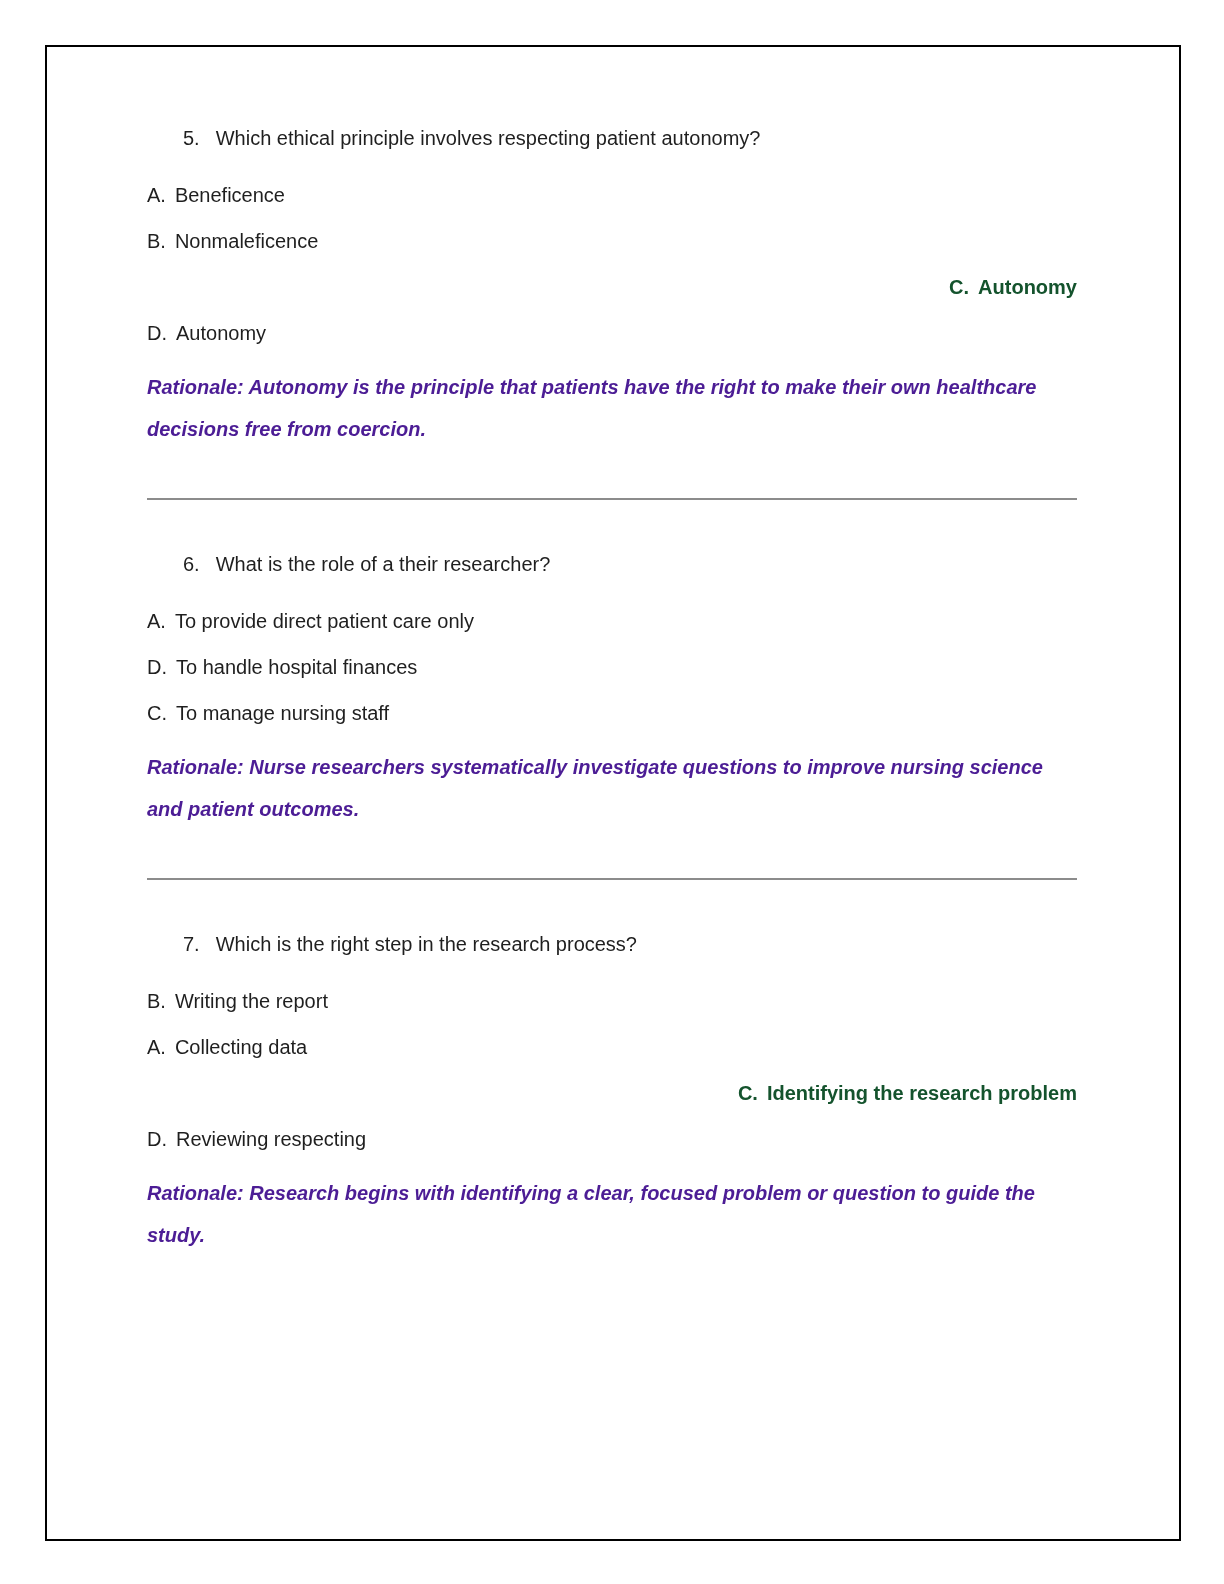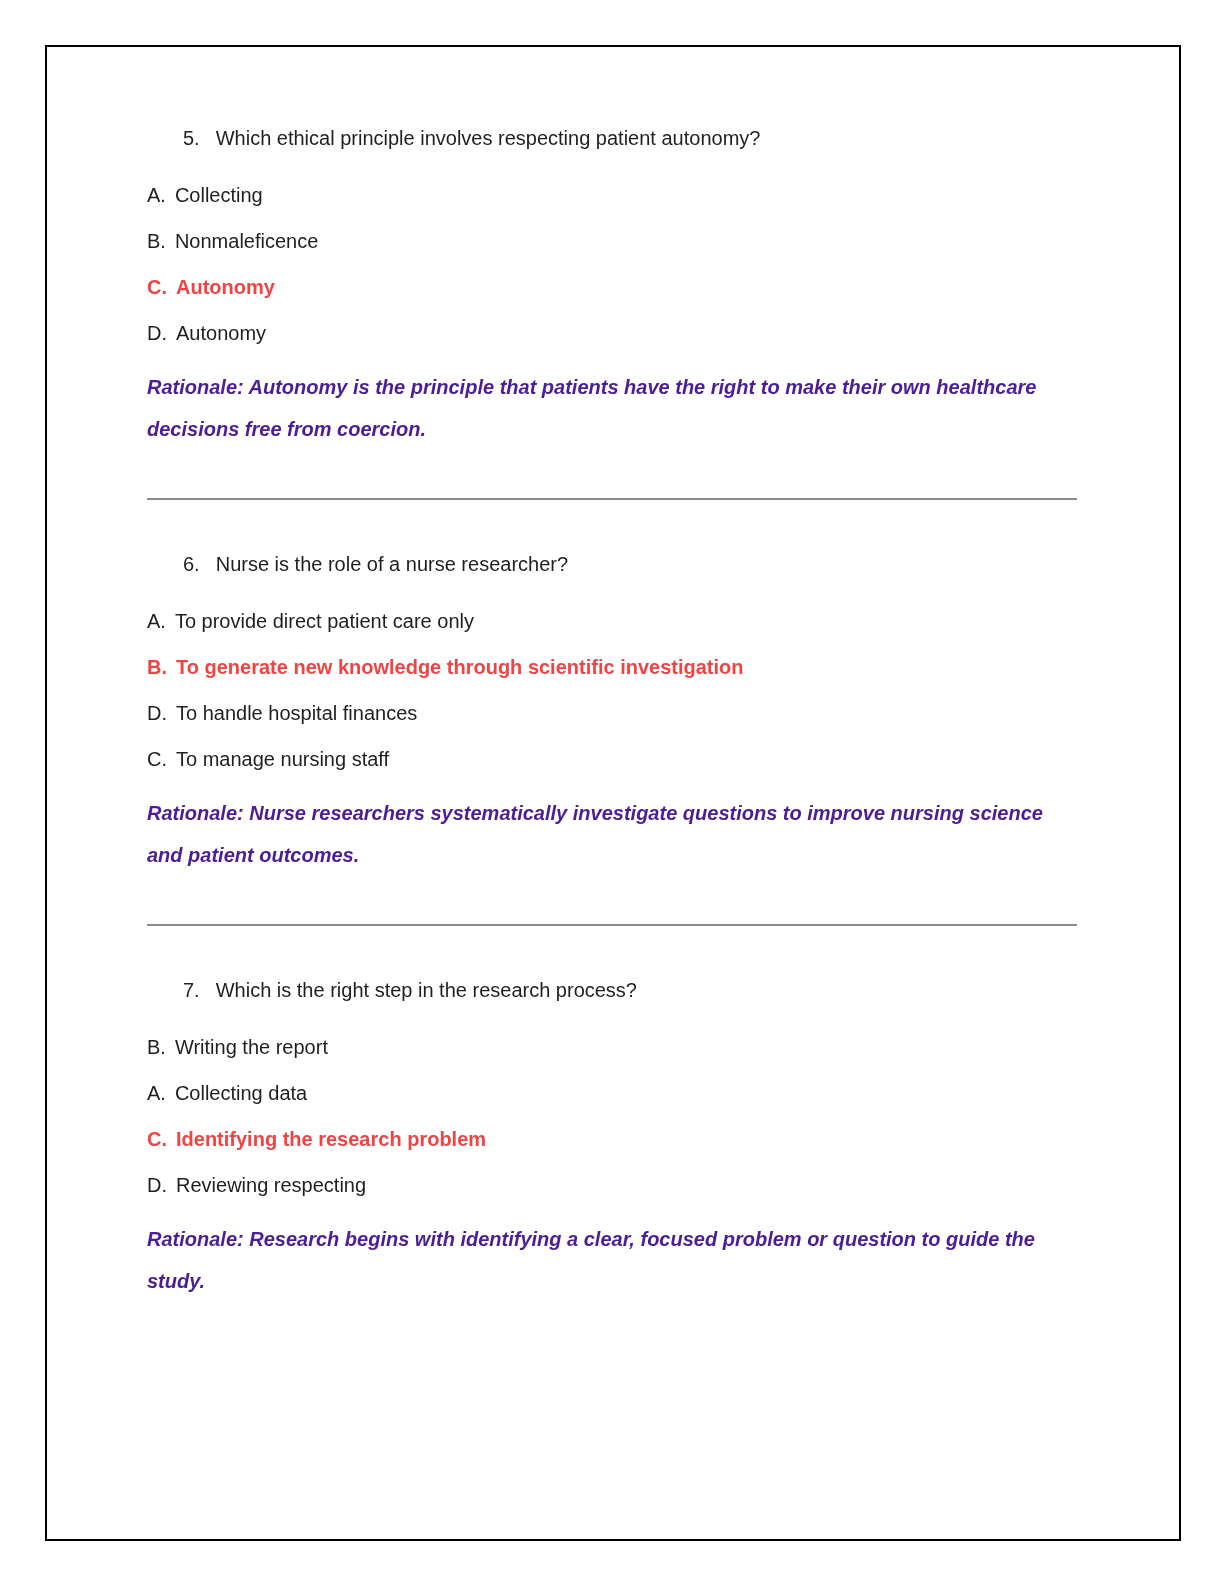--- a/index.html
+++ b/index.html
@@ -36,22 +36,23 @@
   .q-num {
     display: inline-block;
     margin-right: 16px;
   }
   .option {
     line-height: 1.25;
     margin-bottom: 21px;
   }
   .option .opt-label { margin-right: 9px; }
   .option.correct {
-    color: #ef4444;
+    color: #14532d;
     font-weight: bold;
+    text-align: right;
   }
   .rationale {
     margin-top: 9px;
     color: #4c1d95;
     font-weight: bold;
     font-style: italic;
     line-height: 2.08;
   }
   .divider {
     border: none;
@@ -64,45 +65,42 @@
 
 <div class="page">
   <div class="page-border">
     <div class="content">
 
       <section class="question-block">
         <p class="question-line">
           <span class="q-num">5.</span><span>Which ethical principle involves respecting patient autonomy?</span>
         </p>
         <p class="option">
-          <span class="opt-label">A.</span><span>Collecting</span>
+          <span class="opt-label">A.</span><span>Beneficence</span>
         </p>
         <p class="option">
           <span class="opt-label">B.</span><span>Nonmaleficence</span>
         </p>
         <p class="option correct">
           <span class="opt-label">C.</span><span>Autonomy</span>
         </p>
         <p class="option">
           <span class="opt-label">D.</span><span>Autonomy</span>
         </p>
         <p class="rationale">Rationale: Autonomy is the principle that patients have the right to make their own healthcare decisions free from coercion.</p>
       </section>
 
       <hr class="divider">
 
       <section class="question-block">
         <p class="question-line">
-          <span class="q-num">6.</span><span>Nurse is the role of a nurse researcher?</span>
+          <span class="q-num">6.</span><span>What is the role of a their researcher?</span>
         </p>
         <p class="option">
           <span class="opt-label">A.</span><span>To provide direct patient care only</span>
-        </p>
-        <p class="option correct">
-          <span class="opt-label">B.</span><span>To generate new knowledge through scientific investigation</span>
         </p>
         <p class="option">
           <span class="opt-label">D.</span><span>To handle hospital finances</span>
         </p>
         <p class="option">
           <span class="opt-label">C.</span><span>To manage nursing staff</span>
         </p>
         <p class="rationale">Rationale: Nurse researchers systematically investigate questions to improve nursing science and patient outcomes.</p>
       </section>
 

